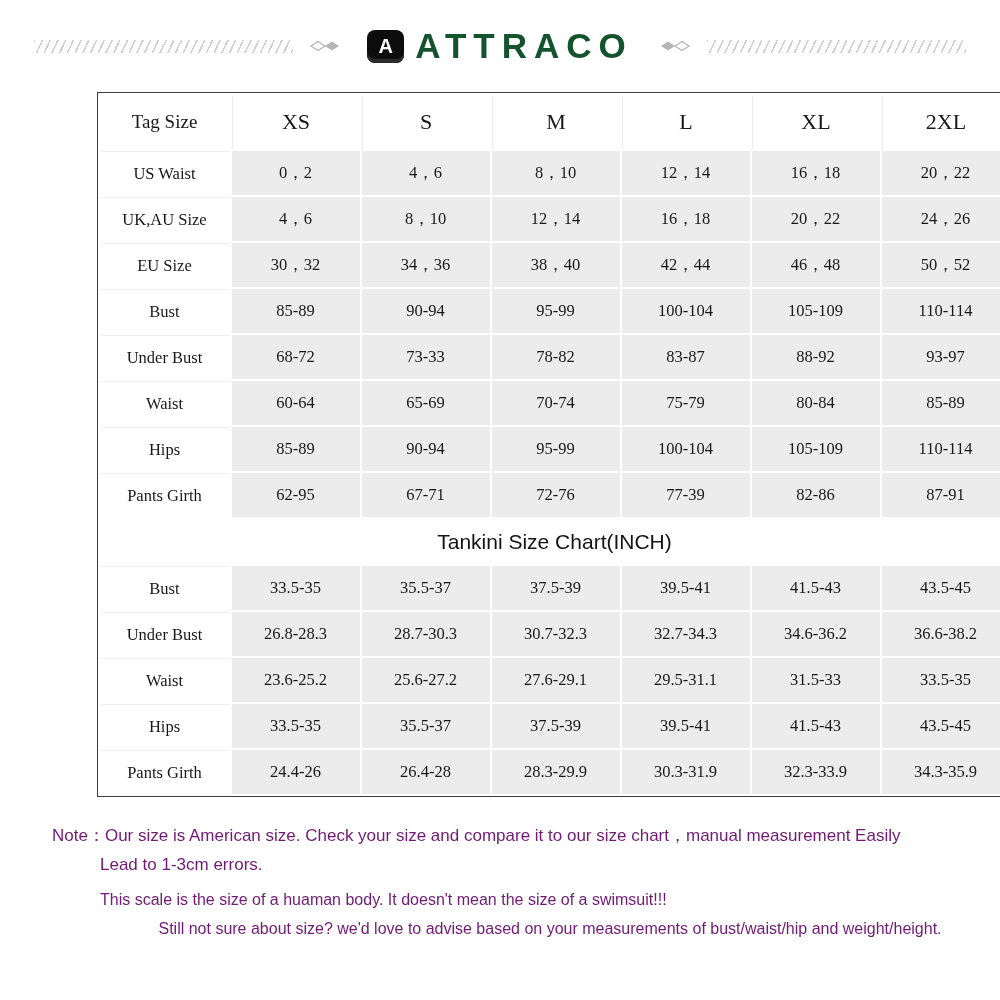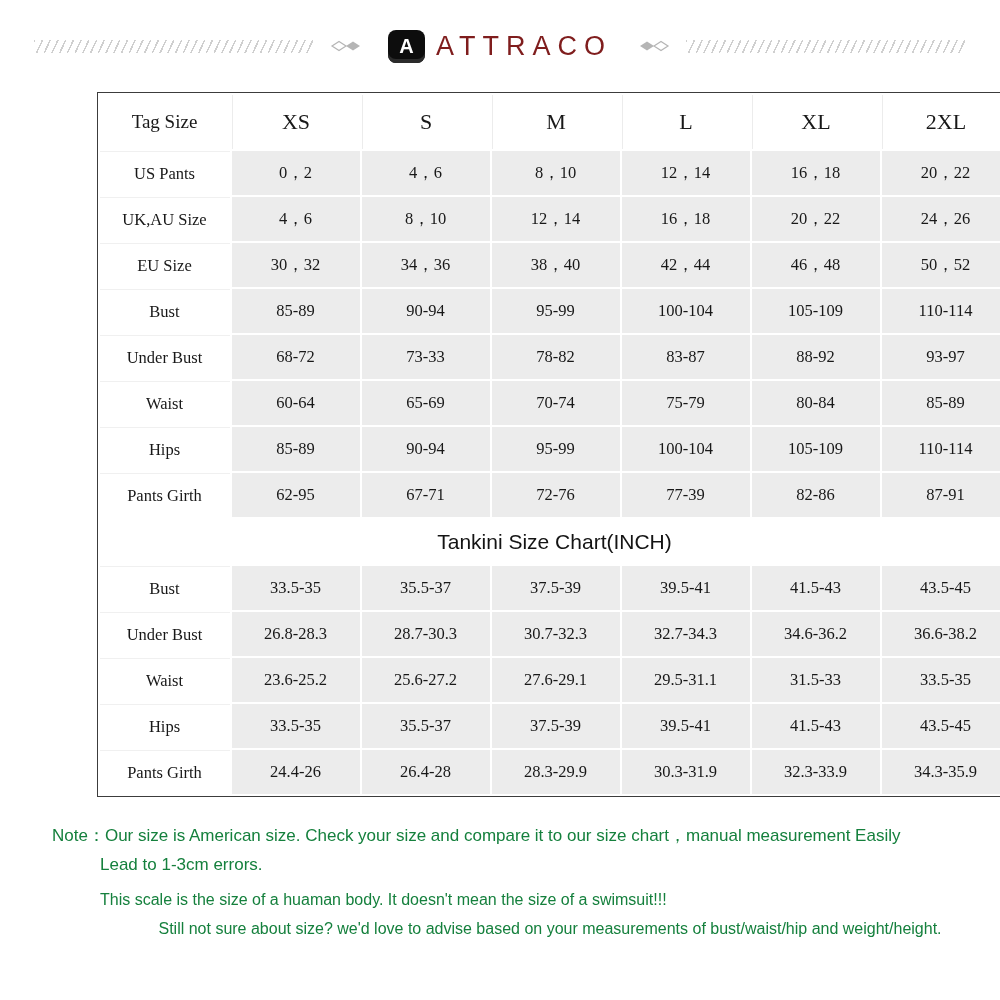--- a/index.html
+++ b/index.html
@@ -7,37 +7,37 @@
 
   
   .brand-bar { display:flex; align-items:center; height:92px; padding:0 34px; }
   .zigzag { flex:1; height:13px;
     background:repeating-linear-gradient(115deg, #cfcfcf 0, #cfcfcf 1.5px, transparent 1.5px, transparent 7px); }
   .orn { margin:0 12px; flex:0 0 auto; }
   .logo { display:flex; align-items:center; gap:11px; margin:0 10px; }
   .logo-badge { width:37px; height:33px; background:#0d0d0d; border-radius:8px; color:#ffffff;
     display:flex; align-items:center; justify-content:center; font-weight:bold; font-size:20px;
     box-shadow:inset 0 -4px 0 #2b2b2b; }
-  .logo-text { font-size:27px; font-weight:normal; letter-spacing:7px; color:#7f1d1d; }
+  .logo-text { font-size:35px; font-weight:bold; letter-spacing:7px; color:#14532d; }
 
   
   .table-wrap { width:807px; margin:0 auto; }
   table.size-table { width:916px; table-layout:fixed; border-collapse:separate; border-spacing:2px;
     border:1px solid #3c3c3c; background:#ffffff; font-family:"Liberation Serif", serif; color:#181818; }
   col.label-col { width:130px; }
   .size-table th, .size-table td { text-align:center; vertical-align:middle; overflow:hidden; white-space:nowrap; }
   tr.header-row th { height:54px; font-weight:normal; font-size:22px; background:#fff; border-left:1px solid #ececec; }
   tr.header-row th:first-child { border-left:none; font-size:19px; }
   tr.data-row td { height:44px; font-size:16.5px; }
   tr.data-row td.lbl { background:#ffffff; border-top:1px solid #f0f0f0; }
   tr.data-row td.val { background:#ececec; }
   tr.section-row td { height:45px; font-size:21px; font-family:"Liberation Sans", sans-serif; color:#141414; background:#ffffff; }
 
   
-  .note { margin:30px 0 8px 52px; color:#15803d; line-height:1.0; }
+  .note { margin:30px 0 8px 52px; color:#701a75; line-height:1.0; }
   .note-line1 { font-size:17px; }
   .note-line2 { font-size:17px; margin:12px 0 0 48px; }
   .note-line3 { font-size:16px; margin:19px 0 0 48px; }
   .note-line4 { font-size:16px; margin:13px 0 0 48px;text-align:center; }
 </style>
 </head>
 <body>
 
 <div class="brand-bar">
   <div class="zigzag"></div>
@@ -75,21 +75,21 @@
     <th>Tag Size</th>
     <th>XS</th>
     <th>S</th>
     <th>M</th>
     <th>L</th>
     <th>XL</th>
     <th>2XL</th>
   </tr>
 
   <tr class="data-row">
-    <td class="lbl">US Pants</td>
+    <td class="lbl">US Waist</td>
     <td class="val">0，2</td>
     <td class="val">4，6</td>
     <td class="val">8，10</td>
     <td class="val">12，14</td>
     <td class="val">16，18</td>
     <td class="val">20，22</td>
   </tr>
   <tr class="data-row">
     <td class="lbl">UK,AU Size</td>
     <td class="val">4，6</td>

